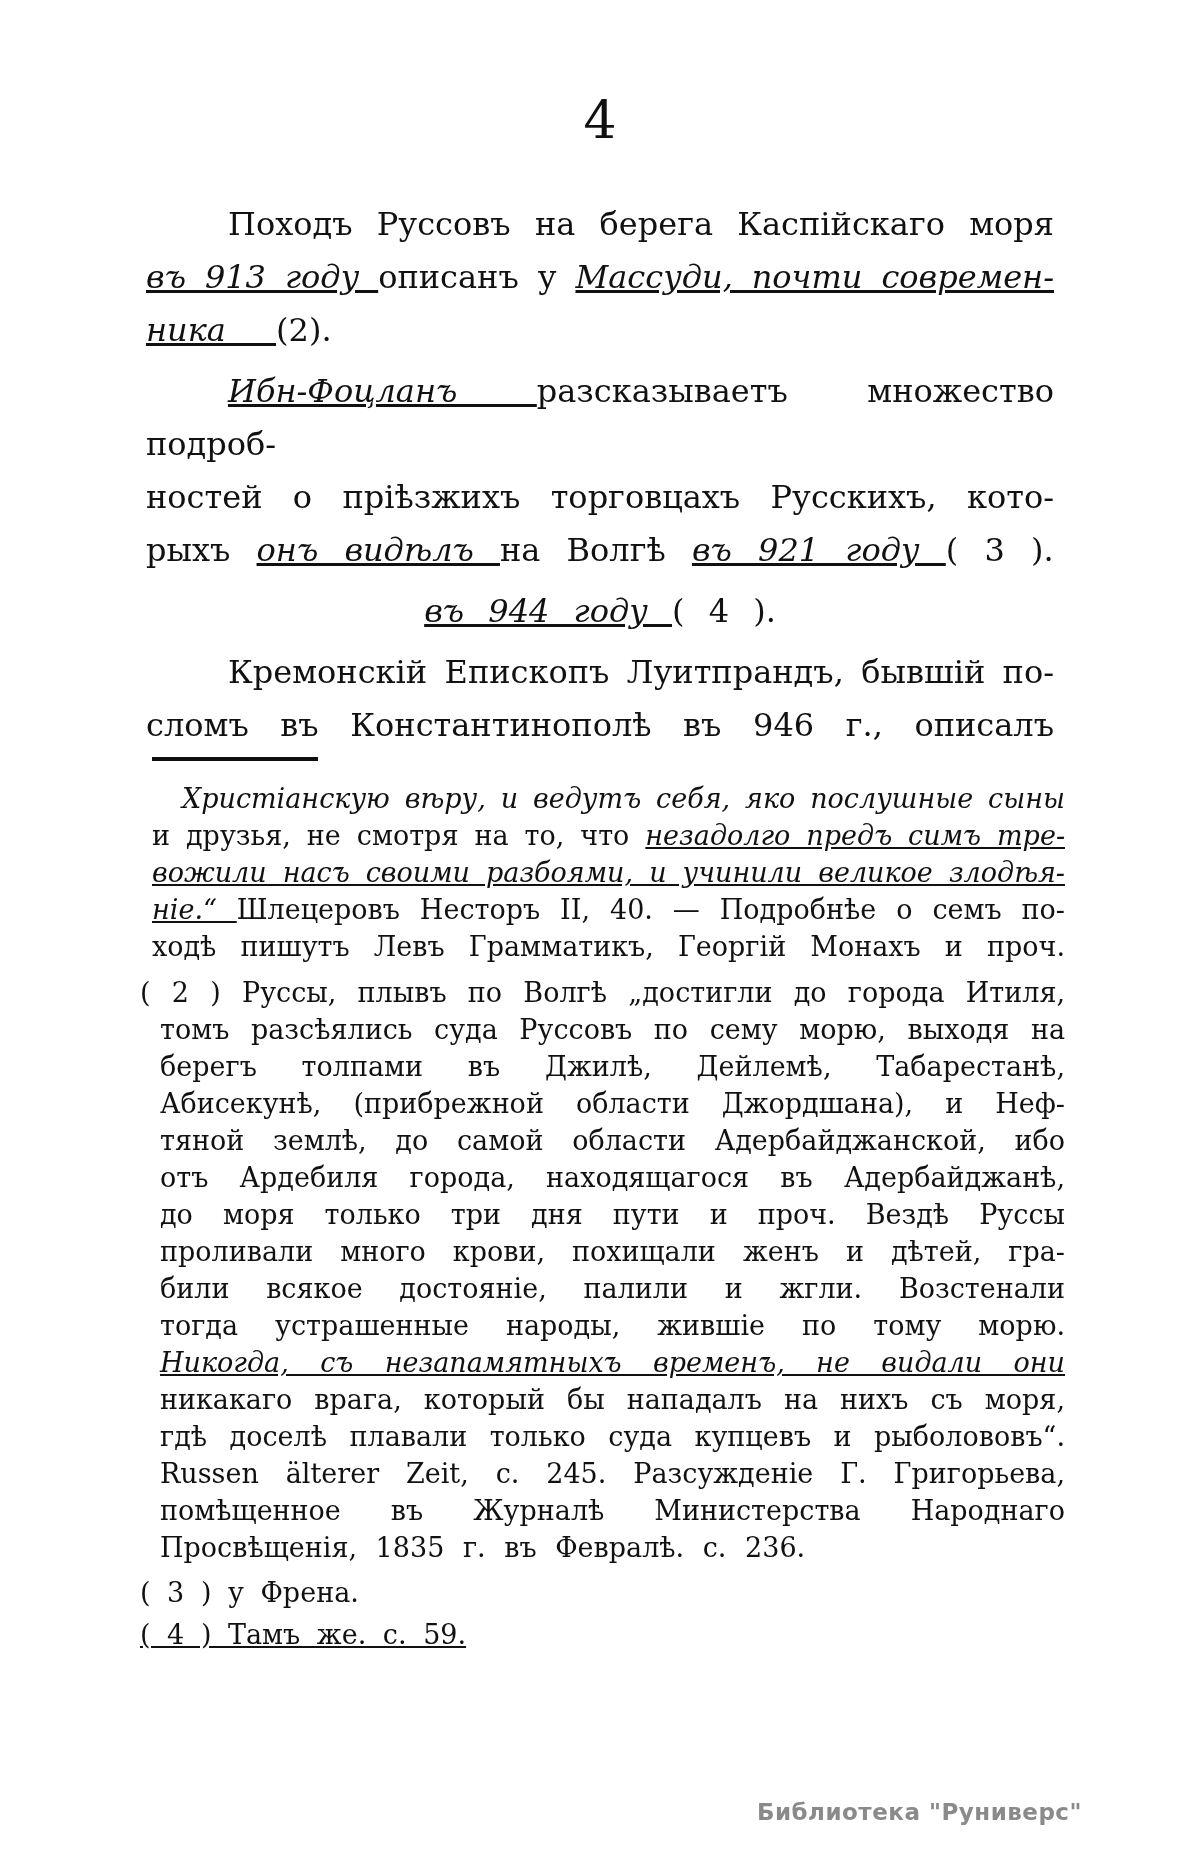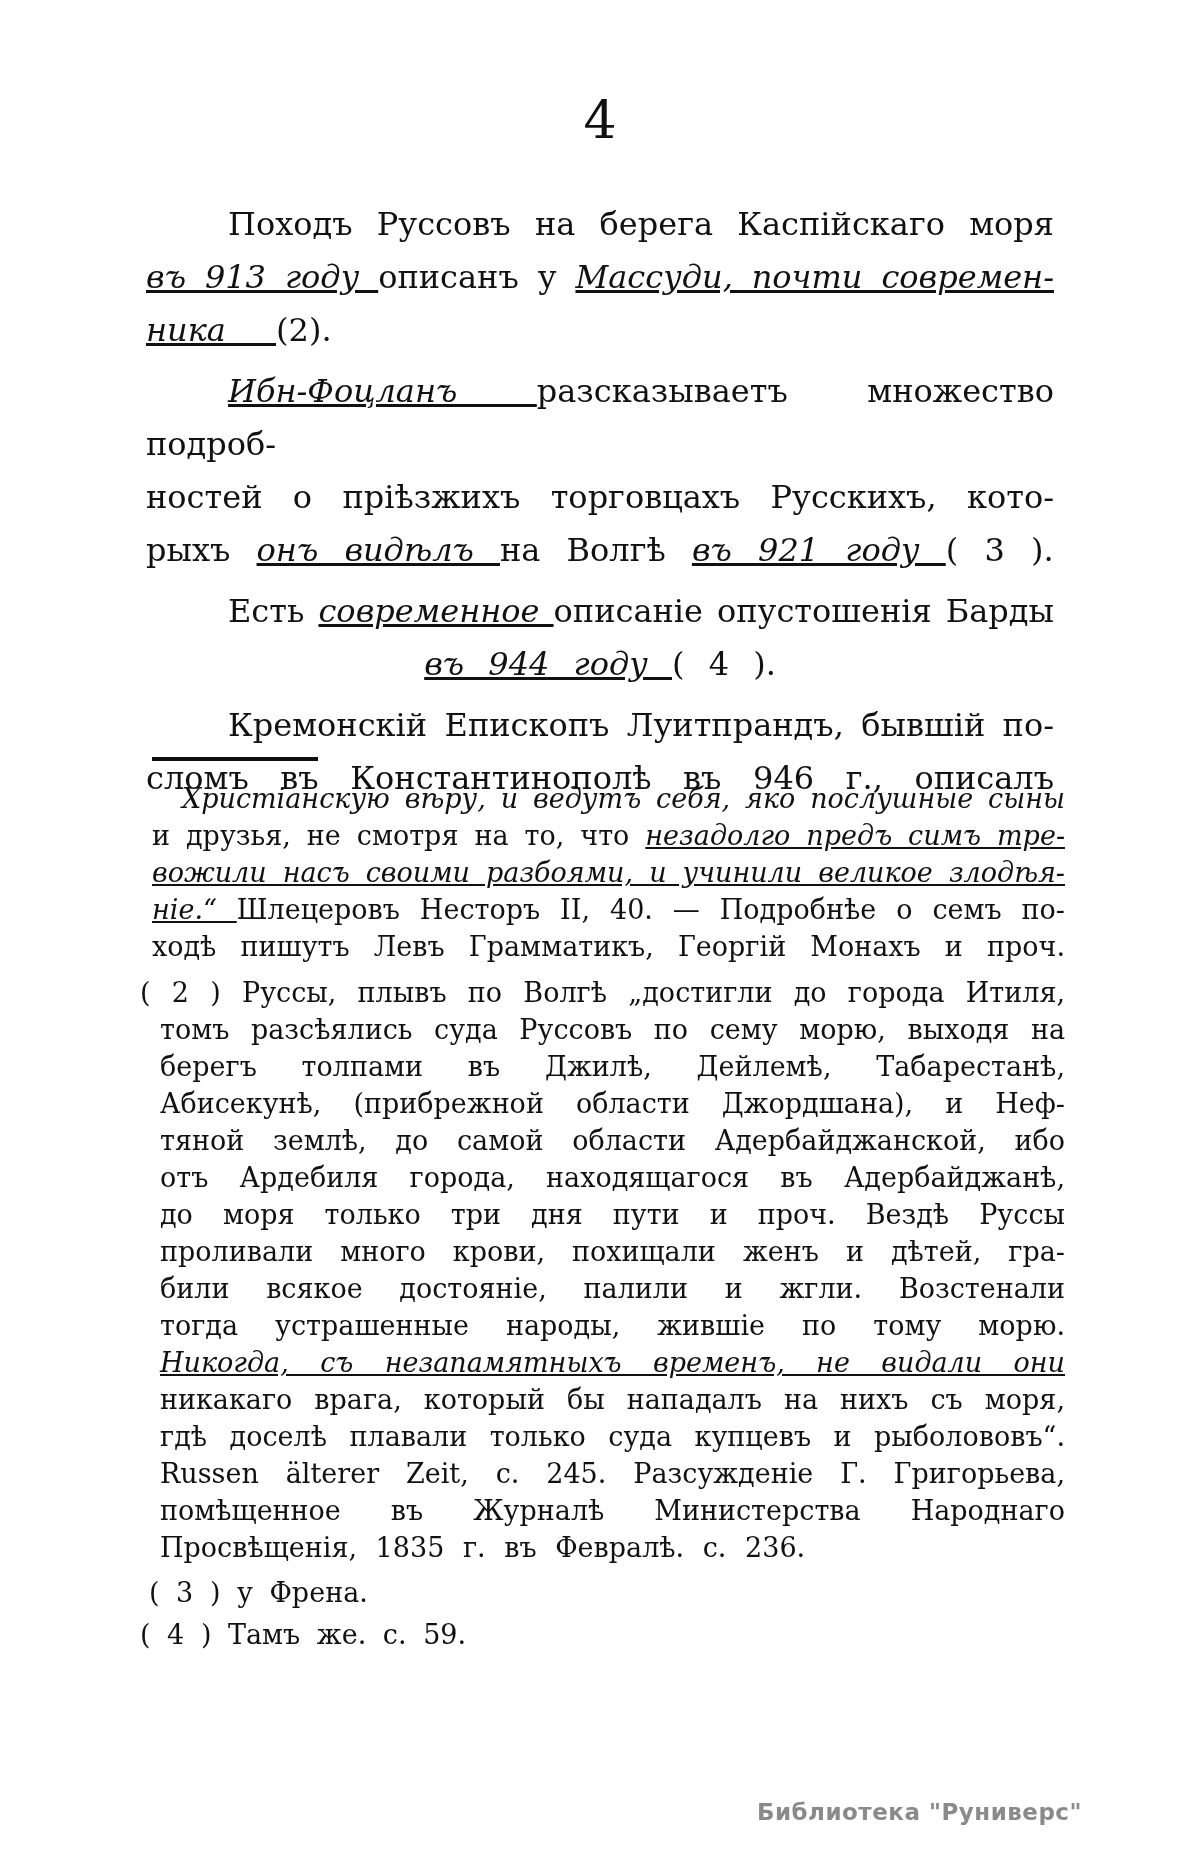--- a/index.html
+++ b/index.html
@@ -30,21 +30,21 @@
   #footnotes{
     position:absolute;left:140px;top:780px;width:925px;
     font-size:27px;
   }
   .fblock{margin:0 0 9px 0;}
   .fblock .tline{line-height:37px;}
   .fblock.cont .tline{padding-left:12px;}
   .fblock.cont .tline.ind{text-indent:30px;font-style:italic;}
   .fblock.note .tline.hang{padding-left:20px;}
   .fblock.note{margin-bottom:8px;}
-  .fblock.small-gap{margin-bottom:5px;margin-left:9px;}
+  .fblock.small-gap{margin-bottom:5px;}
   .it{font-style:italic;text-decoration:underline;}
   #watermark{
     position:absolute;top:1799px;right:118px;
     font-family:"DejaVu Sans", sans-serif;
     font-size:23px;font-weight:bold;color:#8a8a8a;
     letter-spacing:0.5px;
   }
 </style>
 </head>
 <body>
@@ -56,21 +56,20 @@
         <div class="tline just ind"><span>Походъ Руссовъ на берега Каспійскаго моря</span></div>
         <div class="tline just"><span class="it">въ 913 году </span><span>описанъ у </span><span class="it">Массуди, почти современ-</span></div>
         <div class="tline" style="word-spacing: 40px;"><span class="it">ника </span><span>(2).</span></div>
       </div>
       <div class="para">
         <div class="tline just ind"><span class="it">Ибн-Фоцланъ </span><span>разсказываетъ множество подроб-</span></div>
         <div class="tline just"><span>ностей о пріѣзжихъ торговцахъ Русскихъ, кото-</span></div>
         <div class="tline" style="word-spacing: 16px;"><span>рыхъ </span><span class="it">онъ видѣлъ </span><span>на Волгѣ </span><span class="it">въ 921 году </span><span>( 3 ).</span></div>
       </div>
       <div class="para">
-        <div class="tline just ind"><span>Есть </span><span class="it">современное </span><span>описаніе опустошенія Барды</span></div>
         <div class="tline" style="word-spacing: 14px; text-align: center;"><span class="it">въ 944 году </span><span>( 4 ).</span></div>
       </div>
       <div class="para">
         <div class="tline just ind"><span>Кремонскій Епископъ Луитпрандъ, бывшій по-</span></div>
         <div class="tline just"><span>сломъ въ Константинополѣ въ 946 г., описалъ</span></div>
       </div>
     </div>
   <div id="separator"></div>
   <div id="footnotes">
       <div class="fblock cont">
@@ -95,17 +94,17 @@
         <div class="tline just hang"><span>никакаго врага, который бы нападалъ на нихъ съ моря,</span></div>
         <div class="tline just hang"><span>гдѣ доселѣ плавали только суда купцевъ и рыболововъ“.</span></div>
         <div class="tline just hang"><span>Russen älterer Zeit, с. 245. Разсужденіе Г. Григорьева,</span></div>
         <div class="tline just hang"><span>помѣщенное въ Журналѣ Министерства Народнаго</span></div>
         <div class="tline hang" style="word-spacing: 10px;"><span>Просвѣщенія, 1835 г. въ Февралѣ. с. 236.</span></div>
       </div>
       <div class="fblock note small-gap">
         <div class="tline" style="word-spacing: 8px;"><span>( 3 ) у Френа.</span></div>
       </div>
       <div class="fblock note">
-        <div class="tline" style="word-spacing: 8px;"><span>( 4 ) Тамъ же. с. 59.</span></div>
+        <div class="tline" style="word-spacing: 8px; text-decoration: underline;"><span>( 4 ) Тамъ же. с. 59.</span></div>
       </div>
     </div>
   <div id="watermark">Библиотека "Руниверс"</div>
 </div>
 
 </body></html>

